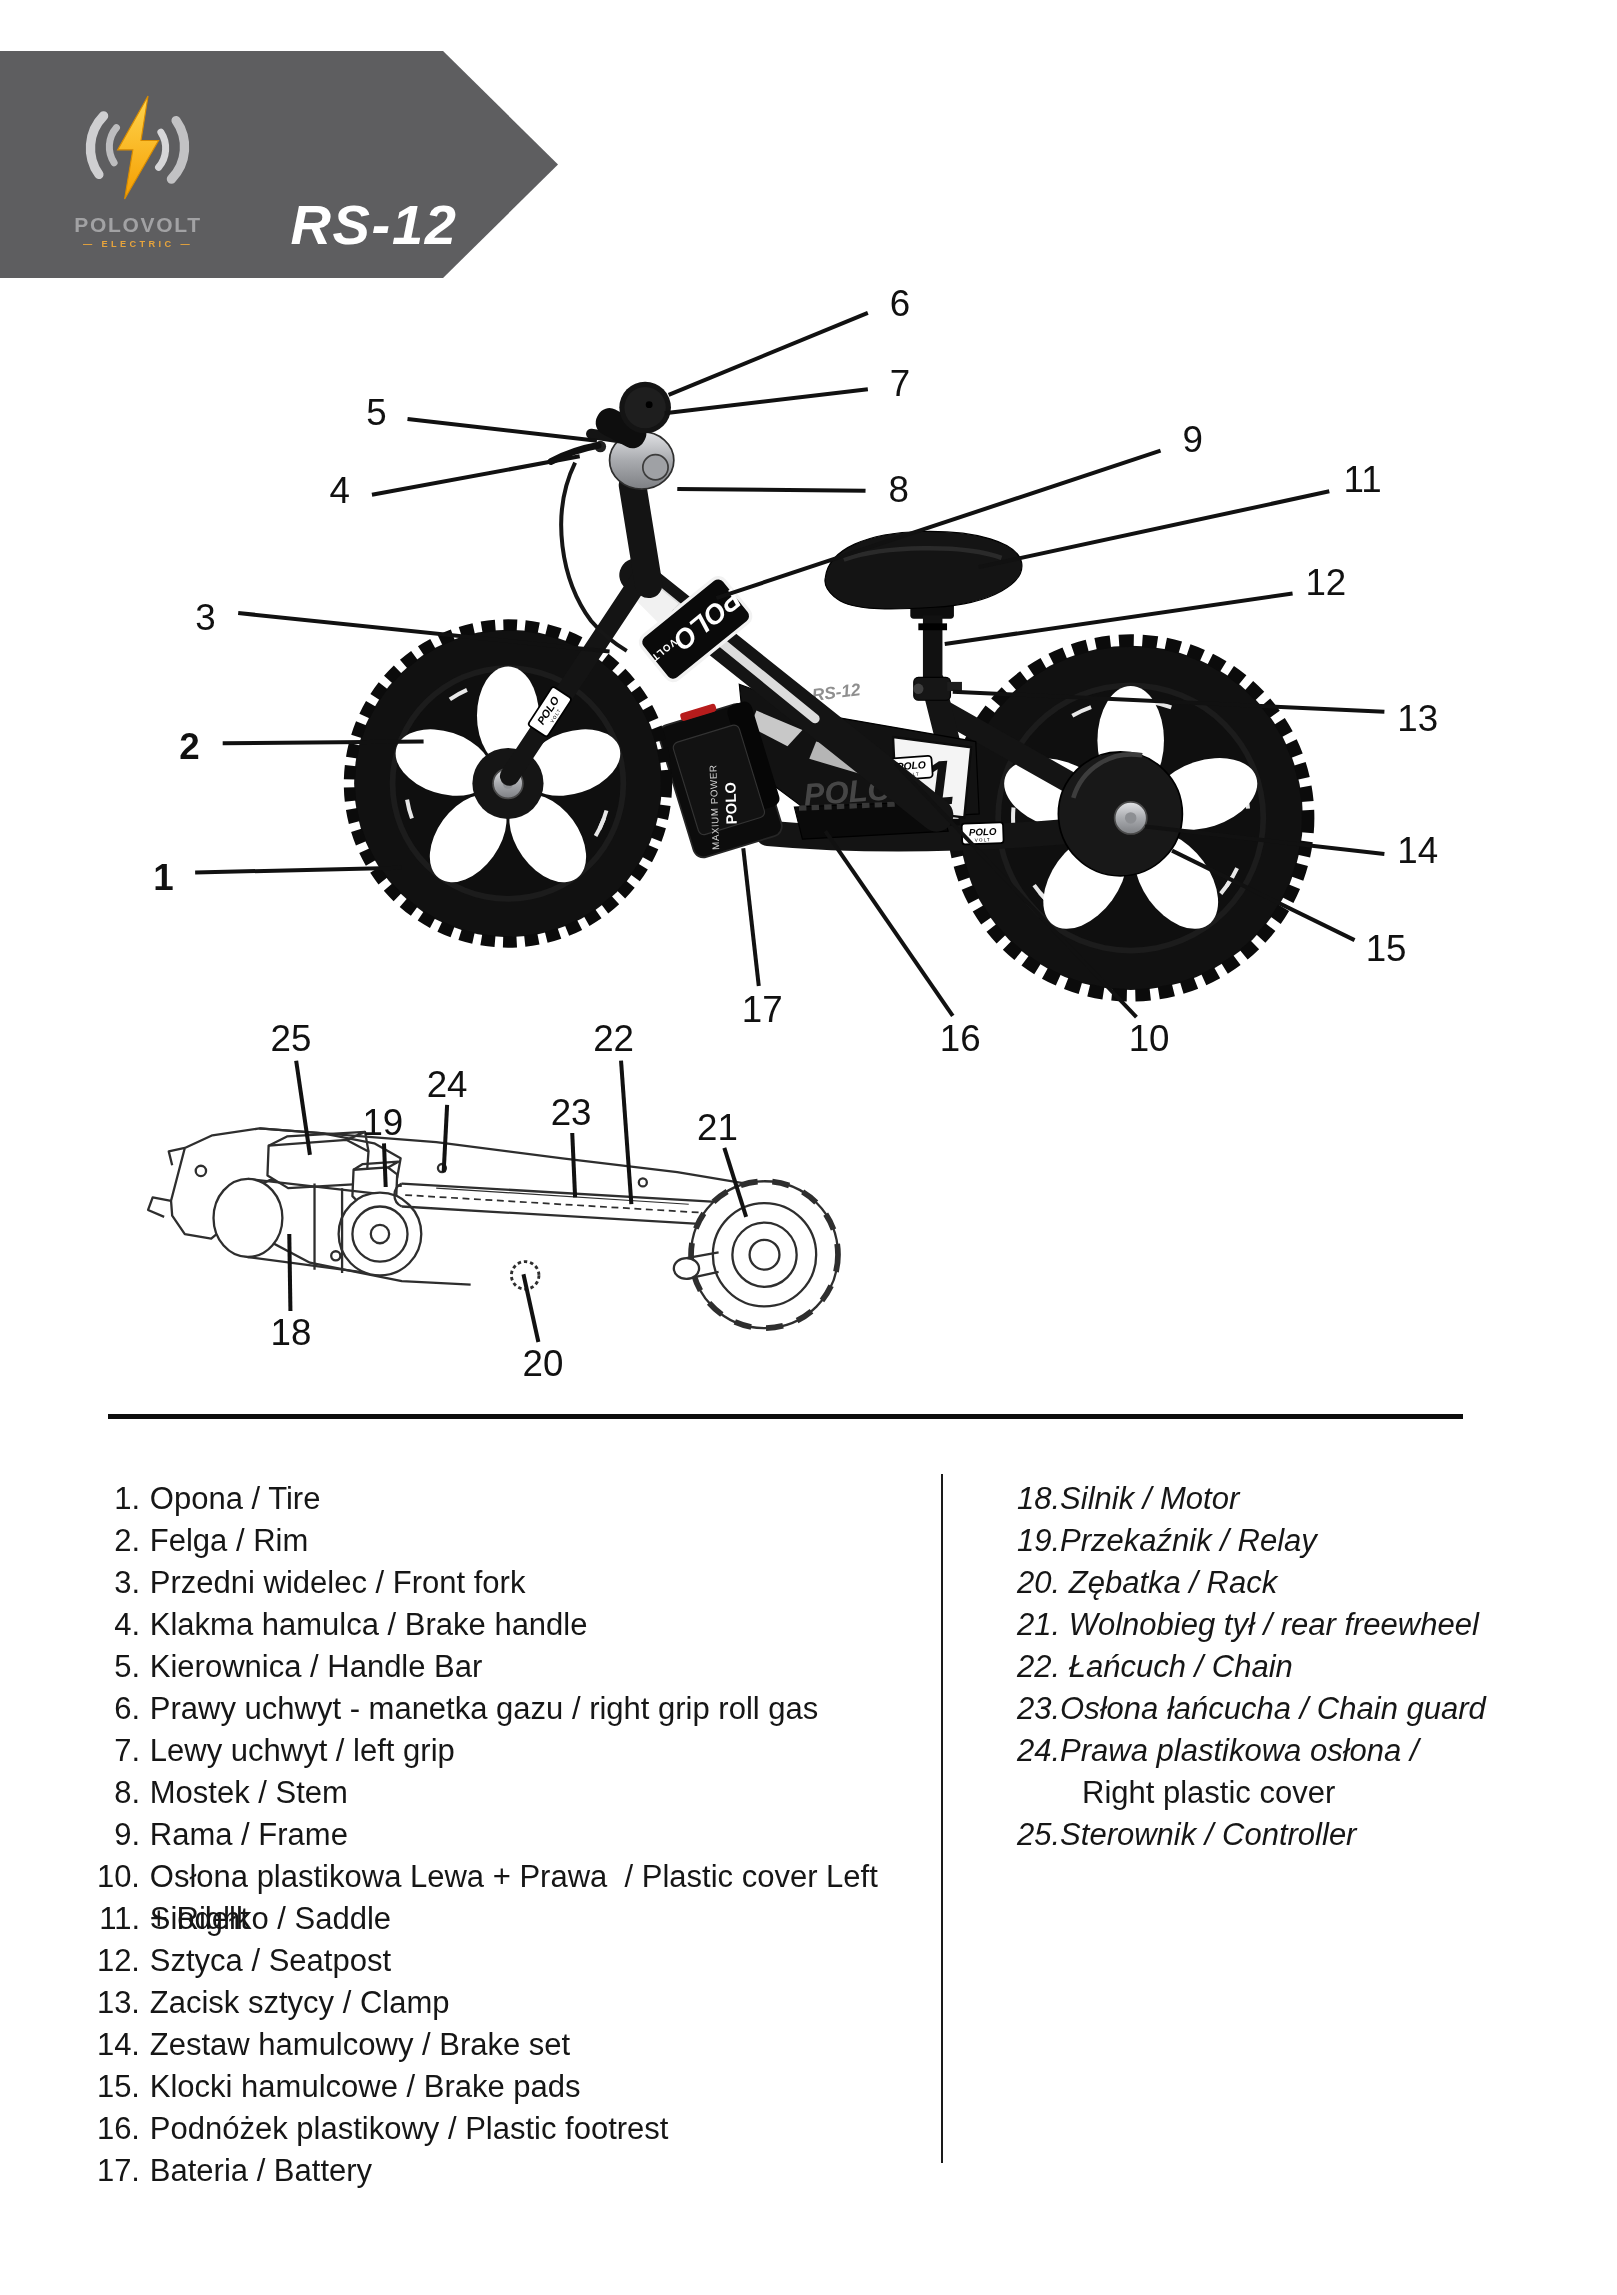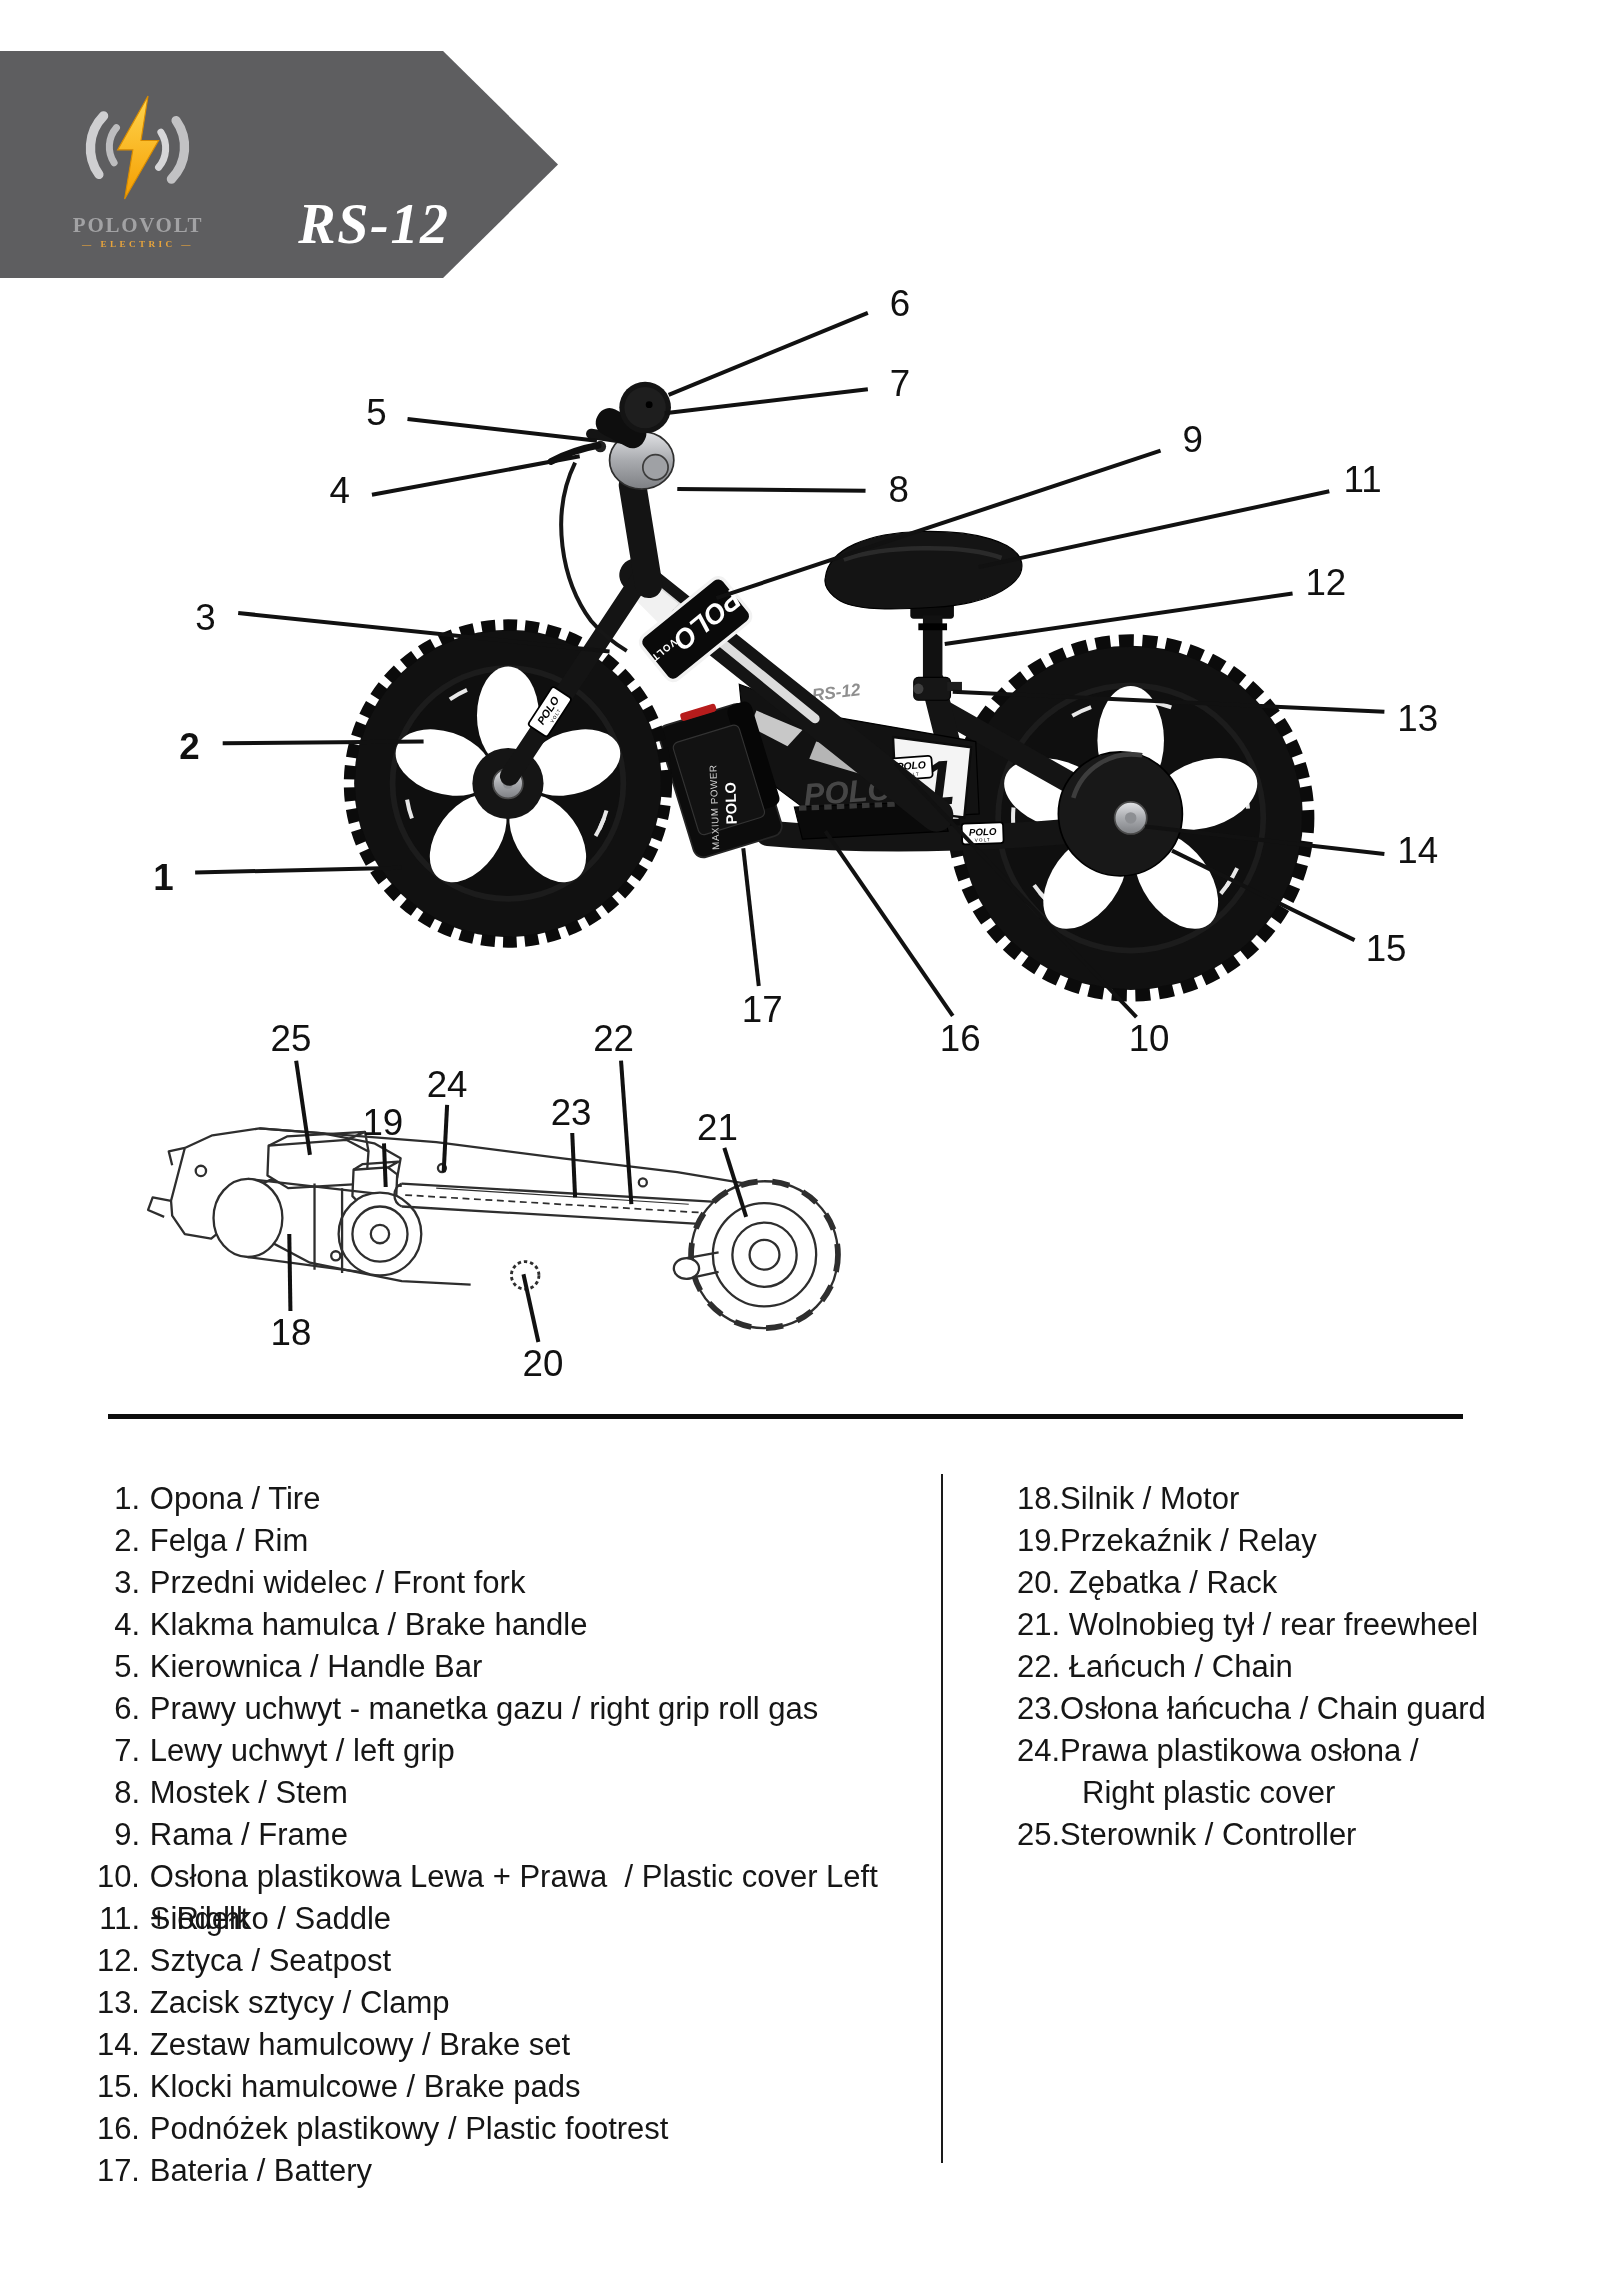--- a/index.html
+++ b/index.html
@@ -1,21 +1,21 @@
 <!DOCTYPE html>
 <html style="font-size:9.2px"><head>
 <meta charset="utf-8">
 <style>
   html,body{margin:0;padding:0;background:#fff;}
   body{width:1618px;height:2295px;position:relative;font-family:"Liberation Sans","DejaVu Sans",sans-serif;color:#161616;}
   .page{position:absolute;inset:0;overflow:hidden;}
 
   
   .banner{position:absolute;left:0;top:51px;width:558px;height:227px;background:#5e5e60;
-          clip-path:polygon(0 0,79.4% 0,100% 50%,79.4% 100%,0 100%);font-family:Liberation Serif, serif;}
+          clip-path:polygon(0 0,79.4% 0,100% 50%,79.4% 100%,0 100%);}
   .logo-icon{position:absolute;left:79px;top:38px;width:117px;height:117px;}
   .brand{position:absolute;left:46px;top:162px;width:184px;text-align:center;
          font-size:21px;font-weight:700;letter-spacing:1.7px;color:#a2a2a4;}
   .brand-sub{position:absolute;left:46px;top:188px;width:184px;text-align:center;
          font-size:9.2px;font-weight:700;letter-spacing:3.4px;color:#e7a43c;}
   .model{position:absolute;left:239px;top:141px;width:270px;text-align:center;
          font-size:56px;font-weight:800;font-style:italic;letter-spacing:1.7px;color:#fff;}
 
   
   #diagram{position:absolute;left:0;top:0;width:1618px;height:1412px;}
@@ -23,21 +23,21 @@
   
   .rule{position:absolute;left:108px;top:1414px;width:1355px;height:5.2px;background:#0d0d0d;}
   .vrule{position:absolute;left:941px;top:1474px;width:2.3px;height:689px;background:#1a1a1a;}
 
   
   .col{position:absolute;font-size:31px;line-height:42px;white-space:pre-wrap;}
   .col.left{left:89px;top:1478px;width:815px;}
   .col.right{left:1017px;top:1478px;width:574px;}
   .row{display:flex;height:42px;}
   .row .num{flex:none;width:51px;text-align:right;margin-right:9.8px;}
-  .rline{height:42px;}
+  .rline{height:42px;font-style:italic;}
   .rline .num{display:inline;}
   .cont{height:42px;margin-left:65px;}
 </style>
 </head>
 <body>
 
 <div class="page">
 
   <header class="banner">
     <svg class="logo-icon" viewBox="0 0 100 100">

